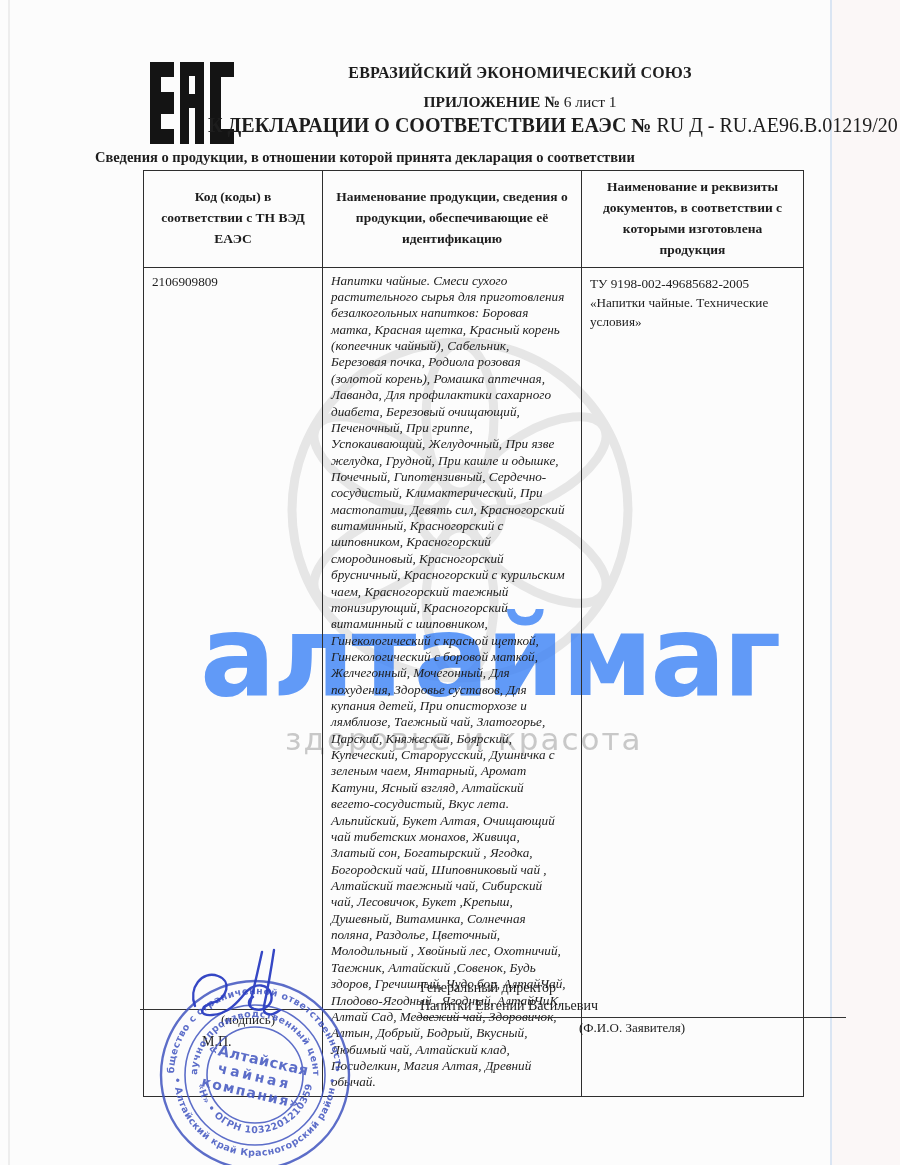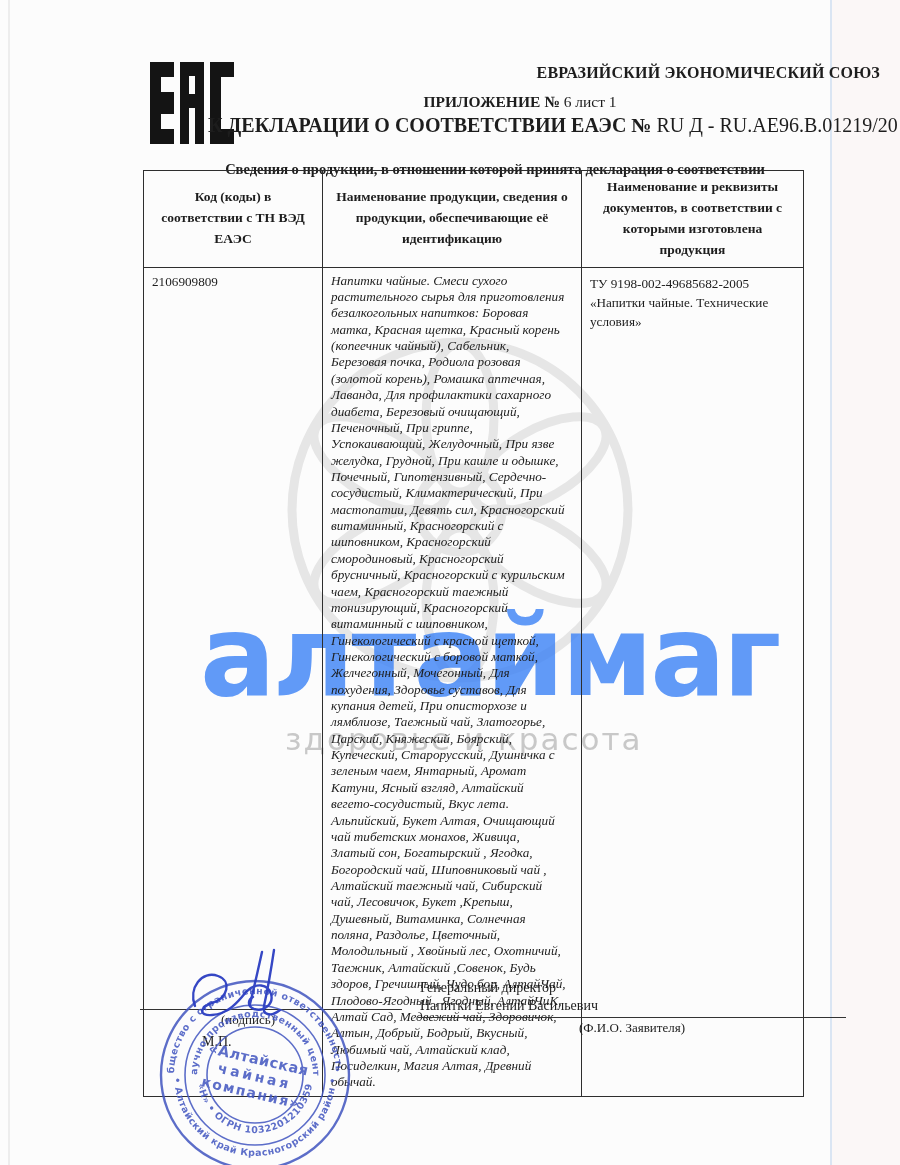--- a/index.html
+++ b/index.html
@@ -17,25 +17,25 @@
             font-weight:bold;font-size:112px;letter-spacing:-3px;color:#3b82f6;opacity:.8;line-height:1;}
   .wm-tagline{position:absolute;left:285px;top:724px;z-index:2;font-family:"DejaVu Sans",sans-serif;
             font-size:31px;letter-spacing:2px;color:#c8c8c8;line-height:1;}
 
   .content{position:absolute;left:0;top:0;width:900px;height:1165px;z-index:3;color:#1d1d1d;}
 
   
   .eac{position:absolute;left:150px;top:62px;}
 
   
-  .hdr1{position:absolute;left:160px;top:64px;width:720px;text-align:right;font-weight:bold;font-size:16px;letter-spacing:.2px;}
+  .hdr1{position:absolute;left:160px;top:64px;width:720px;text-align:center;font-weight:bold;font-size:16px;letter-spacing:.2px;}
   .hdr2{position:absolute;left:160px;top:93px;width:720px;text-align:center;font-size:15.5px;}
   .hdr3{position:absolute;left:206px;top:114px;width:694px;text-align:center;font-size:20px;}
   .b{font-weight:bold;}
-  .subtitle{position:absolute;left:95px;top:149px;width:800px;text-align:center;font-weight:bold;font-size:14.5px;margin-top:12px;}
+  .subtitle{position:absolute;left:95px;top:149px;width:800px;text-align:left;font-weight:bold;font-size:14.5px;}
 
   
   table.decl{position:absolute;left:143px;top:170px;width:660px;border-collapse:collapse;table-layout:fixed;background:transparent;}
   table.decl th,table.decl td{border:1.4px solid #2e2e2e;background:transparent;}
   table.decl th{font-weight:bold;font-size:13.5px;text-align:center;vertical-align:middle;padding:6px 10px;line-height:1.55;height:50px;}
   table.decl td{vertical-align:top;font-size:13.2px;}
   td.c-code{padding:6px 8px;font-size:13.5px;height:730px;}
   td.c-prod{padding:5px 15px 5px 8px;line-height:1.24;font-style:italic;}
   td.c-docs{padding:6px 8px;font-size:13.5px;line-height:1.45;}
 

